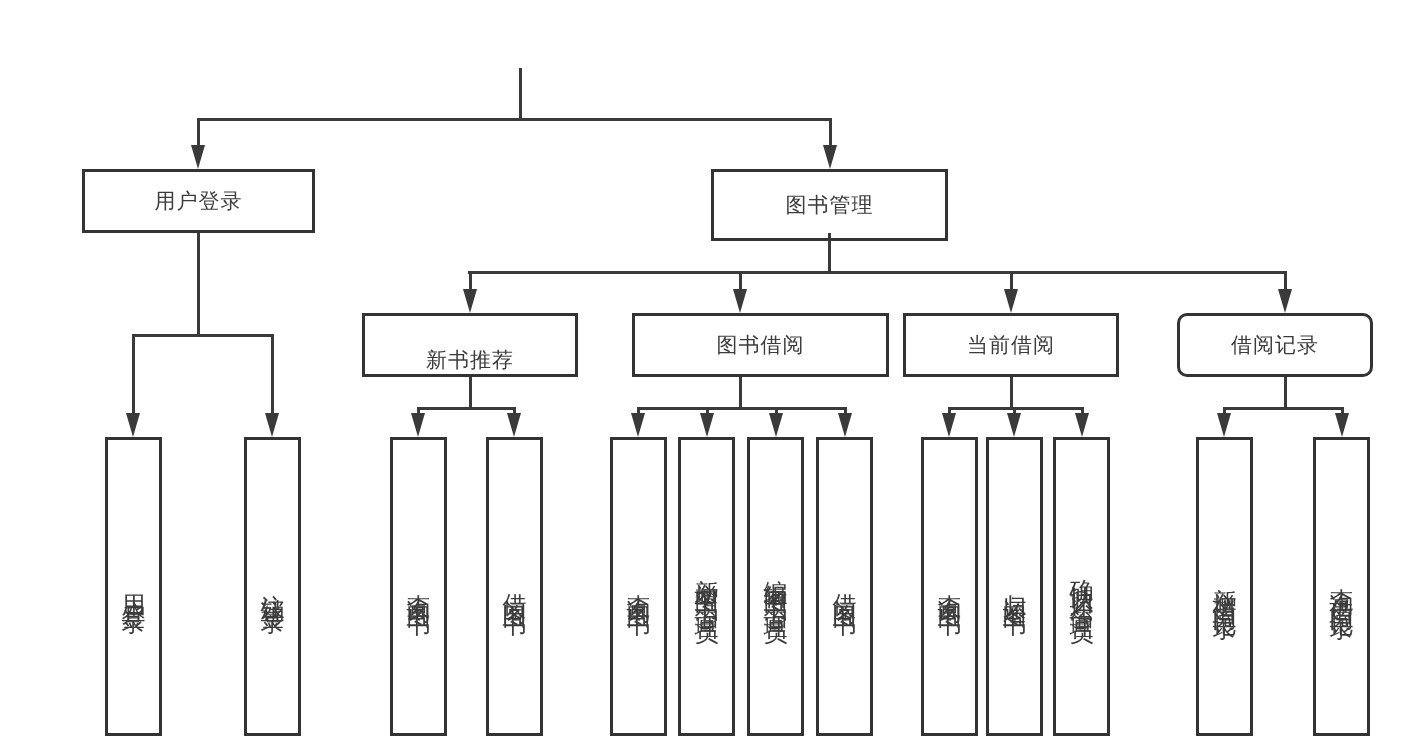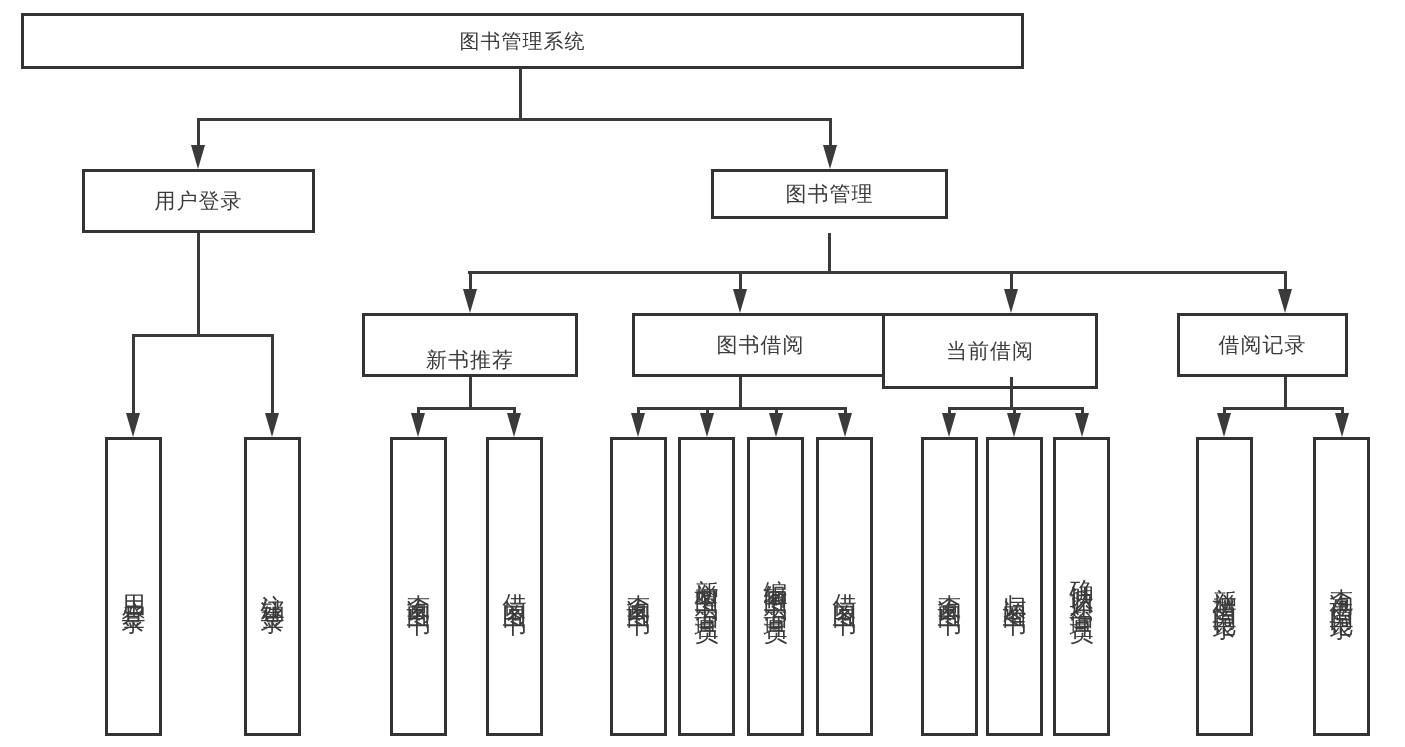--- a/index.html
+++ b/index.html
@@ -63,35 +63,32 @@
     text-shadow: 2px 2px 0 #f2bcbc;
     white-space: nowrap;
     z-index: 5;
   }
 </style>
 </head>
 <body>
 
 <div id="canvas">
 
-  <div class="node root" style="left:21px; top:13px; width:1003px; height:56px;">
-    <span>图书管理系统</span>
-  </div>
 
   <div class="vl" style="left:519px; top:68px; height:50px;"></div>
   <div class="hl" style="left:197px; top:118px; width:634px;"></div>
   <div class="vl" style="left:197px; top:118px; height:32px;"></div>
   <div class="arrow" style="left:191px; top:145px;"></div>
   <div class="vl" style="left:829px; top:118px; height:32px;"></div>
   <div class="arrow" style="left:823px; top:145px;"></div>
 
   <div class="node" style="left:82px; top:169px; width:233px; height:64px;">
     <span>用户登录</span>
   </div>
-  <div class="node" style="left:711px; top:169px; width:237px; height:50px;">
+  <div class="node" style="left:711px; top:169px; width:237px; height:72px;">
     <span>图书管理</span>
   </div>
 
   <div class="vl" style="left:197px; top:233px; height:104px;"></div>
   <div class="hl" style="left:132px; top:334px; width:142px;"></div>
   <div class="vl" style="left:132px; top:334px; height:86px;"></div>
   <div class="arrow" style="left:126px; top:413px;"></div>
   <div class="vl" style="left:271px; top:334px; height:86px;"></div>
   <div class="arrow" style="left:265px; top:413px;"></div>
 
@@ -105,24 +102,24 @@
   <div class="arrow" style="left:1004px; top:289px;"></div>
   <div class="vl" style="left:1284px; top:271px; height:24px;"></div>
   <div class="arrow" style="left:1278px; top:289px;"></div>
 
   <div class="node" style="left:362px; top:313px; width:216px; height:64px;align-items:flex-end;">
     <span>新书推荐</span>
   </div>
   <div class="node" style="left:632px; top:313px; width:257px; height:64px;">
     <span>图书借阅</span>
   </div>
-  <div class="node" style="left:882px; top:313px; width:216px; height:76px;">
+  <div class="node" style="left:903px; top:313px; width:216px; height:64px;">
     <span>当前借阅</span>
   </div>
-  <div class="node" style="left:1177px; top:313px; width:171px; height:64px;">
+  <div class="node" style="left:1177px; top:313px; width:196px; height:64px;border-radius:10px;">
     <span>借阅记录</span>
   </div>
 
   <div class="vl" style="left:469px; top:377px; height:33px;"></div>
   <div class="hl" style="left:417px; top:407px; width:99px;"></div>
   <div class="vl" style="left:417px; top:407px; height:13px;"></div>
   <div class="arrow" style="left:411px; top:413px;"></div>
   <div class="vl" style="left:513px; top:407px; height:13px;"></div>
   <div class="arrow" style="left:507px; top:413px;"></div>
 

